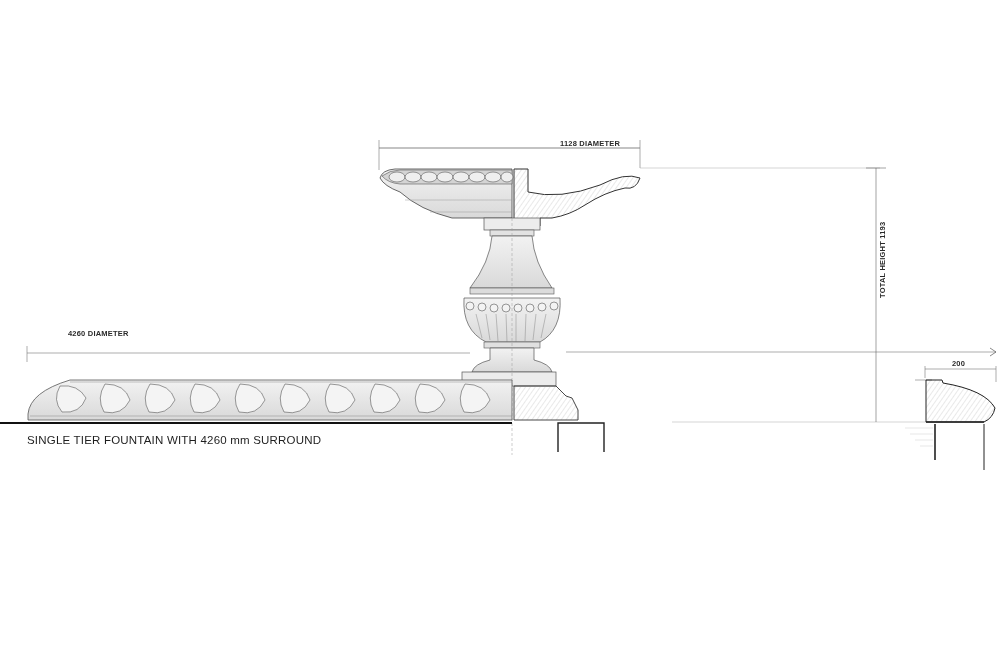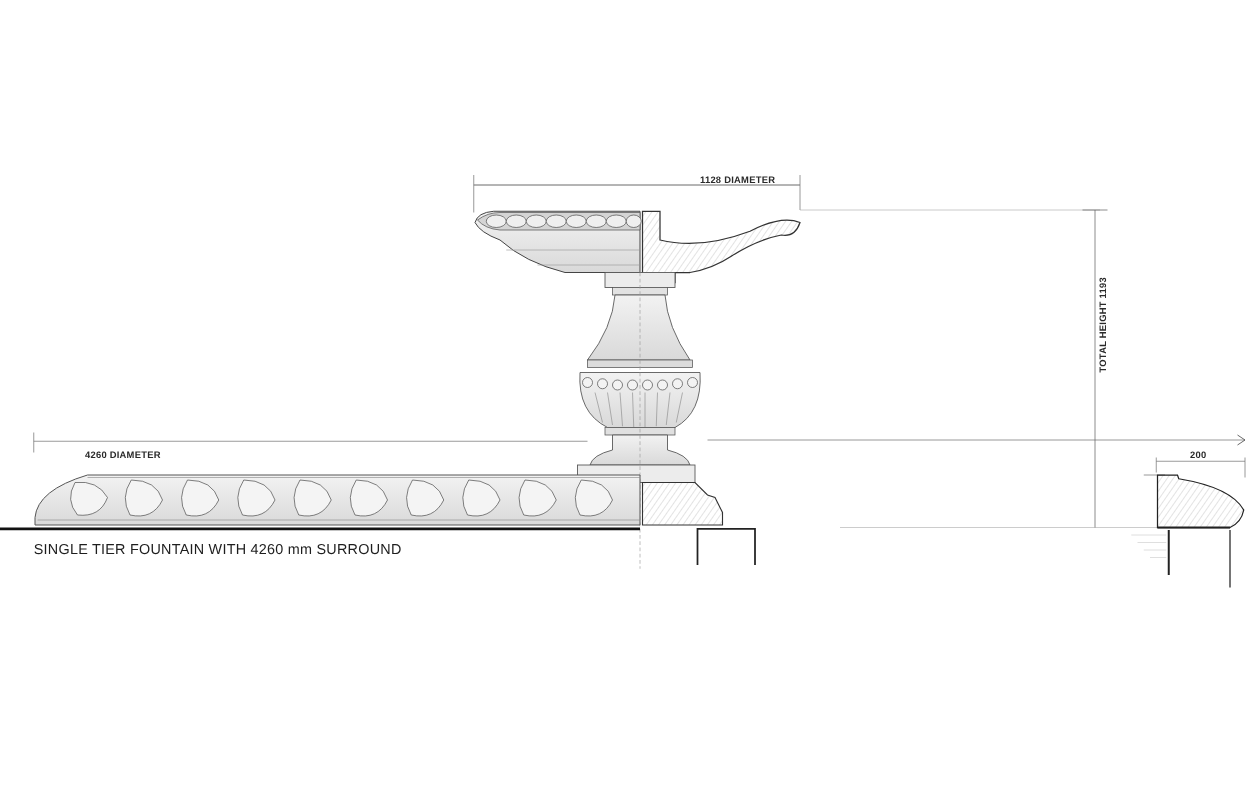--- a/index.html
+++ b/index.html
@@ -135,17 +135,17 @@
       <g stroke="#ccc" stroke-width="0.5">
         <line x1="905" y1="428" x2="933" y2="428"></line>
         <line x1="910" y1="434" x2="933" y2="434"></line>
         <line x1="915" y1="440" x2="933" y2="440"></line>
         <line x1="920" y1="446" x2="933" y2="446"></line>
       </g>
     </g>
   </svg>
 
   <div class="label dim-small" style="left:560px; top:139px;">1128 DIAMETER</div>
-  <div class="label dim-small" style="left:68px; top:359px;">4260 DIAMETER</div>
+  <div class="label dim-small" style="left:68px; top:329px;">4260 DIAMETER</div>
   <div class="label dim-small vertical" style="left:878px; top:298px;">TOTAL HEIGHT 1193</div>
   <div class="label dim-small" style="left:952px; top:359px;">200</div>
   <div class="label caption">SINGLE TIER FOUNTAIN WITH 4260 mm SURROUND</div>
 </div>
 
 </body></html>

